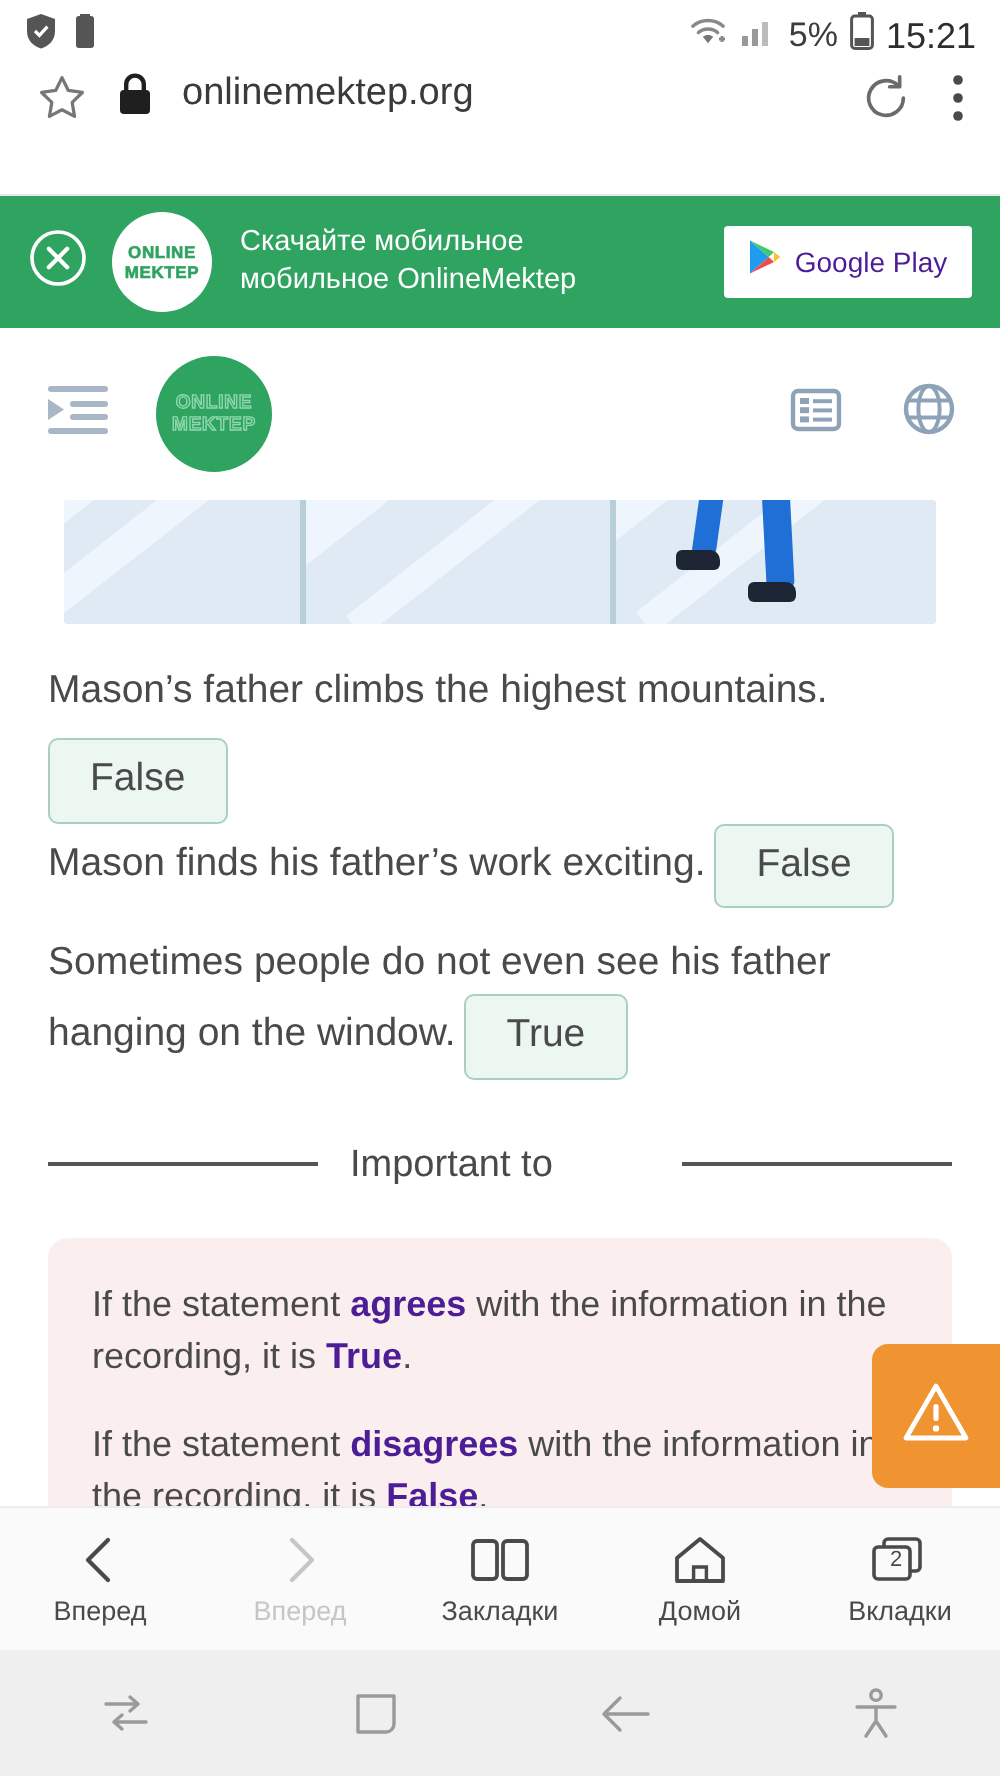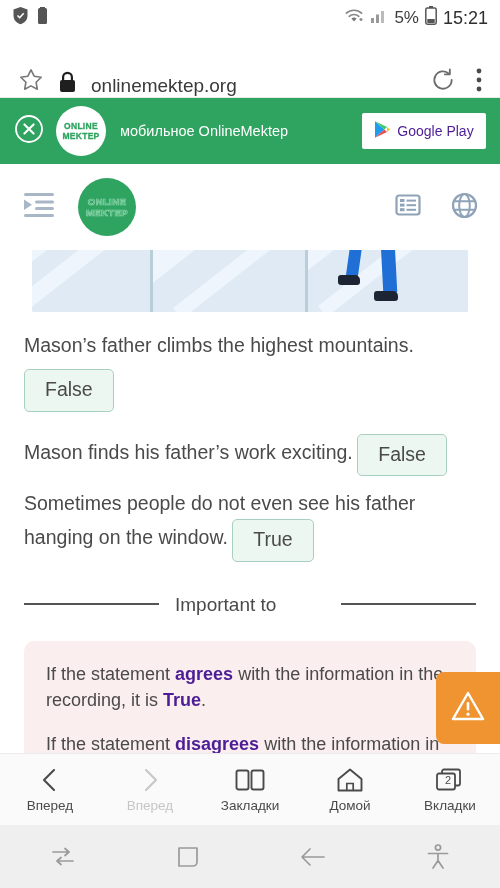--- a/index.html
+++ b/index.html
@@ -18,21 +18,21 @@
     font-size: 17px; color:#3c3c3c;
   }
   .sb-left { display:flex; align-items:center; gap:8px; }
   .sb-right { margin-left:auto; display:flex; align-items:center; gap:6px; }
   .sb-pct { font-size:17px; font-weight:400; color:#3c3c3c; letter-spacing:0; }
   .sb-time { font-size:18px; color:#2e2e2e; }
 
   
   .urlbar {
     height: 62px; background:#fff;
-    display:flex; align-items:flex-end; padding:0 18px; gap:14px;
+    display:flex; align-items:flex-start; padding:0 18px; gap:14px;
     border-bottom: 1px solid #e8e8e8;
   }
   .url-text { font-size:19px; color:#3a3a3a; flex:1; }
   .url-actions { display:flex; align-items:center; gap:20px; }
 
   
   .promo {
     height: 66px; background:#2fa360;
     display:flex; align-items:center; padding:0 14px; gap:12px;
   }
@@ -234,20 +234,21 @@
     <span class="promo-close">
       <svg width="30" height="30" viewBox="0 0 30 30">
           <circle cx="15" cy="15" r="13" fill="none" stroke="#fff" stroke-width="1.8"></circle>
           <path d="M10.4 10.4l9.2 9.2M19.6 10.4l-9.2 9.2" stroke="#fff" stroke-width="2.1" stroke-linecap="round"></path>
         </svg>
     </span>
     <div class="promo-logo">
       <span>ONLINE MEKTEP</span>
     </div>
     <div class="promo-text">
+      <div>Скачайте мобильное</div>
       <div>мобильное OnlineMektep</div>
     </div>
     <div class="gplay">
       <span>
         <svg width="17" height="19" viewBox="0 0 17 19">
           <path d="M1 1.2 10.4 9.5 1 17.8z" fill="#1f9cf0"></path>
           <path d="M1 1.2 10.4 9.5 13 7z" fill="#3ec96a"></path>
           <path d="M1 17.8 10.4 9.5 13 12z" fill="#f04b4b"></path>
           <path d="M13 7l3.2 2.5L13 12z" fill="#fbc02d"></path>
         </svg>
@@ -312,21 +313,21 @@
     </div>
   </div>
 
   <div class="content">
 
     <div>
       <span class="qline">Mason’s father climbs the highest mountains.</span>
       <span class="chip" style="margin-top:8px;">False</span>
     </div>
 
-    <div style="margin-top:22px;">
+    <div style="">
       <span class="qline" style="display:inline; margin-top:0;">Mason finds his father’s work exciting.</span>
       <span class="chip">False</span>
     </div>
 
     <div style="margin-top:12px;">
       <span class="qline" style="display:inline; margin-top:0;">Sometimes people do not even see his father hanging on the window.</span>
       <span class="chip">True</span>
     </div>
 
     <div class="divider">

